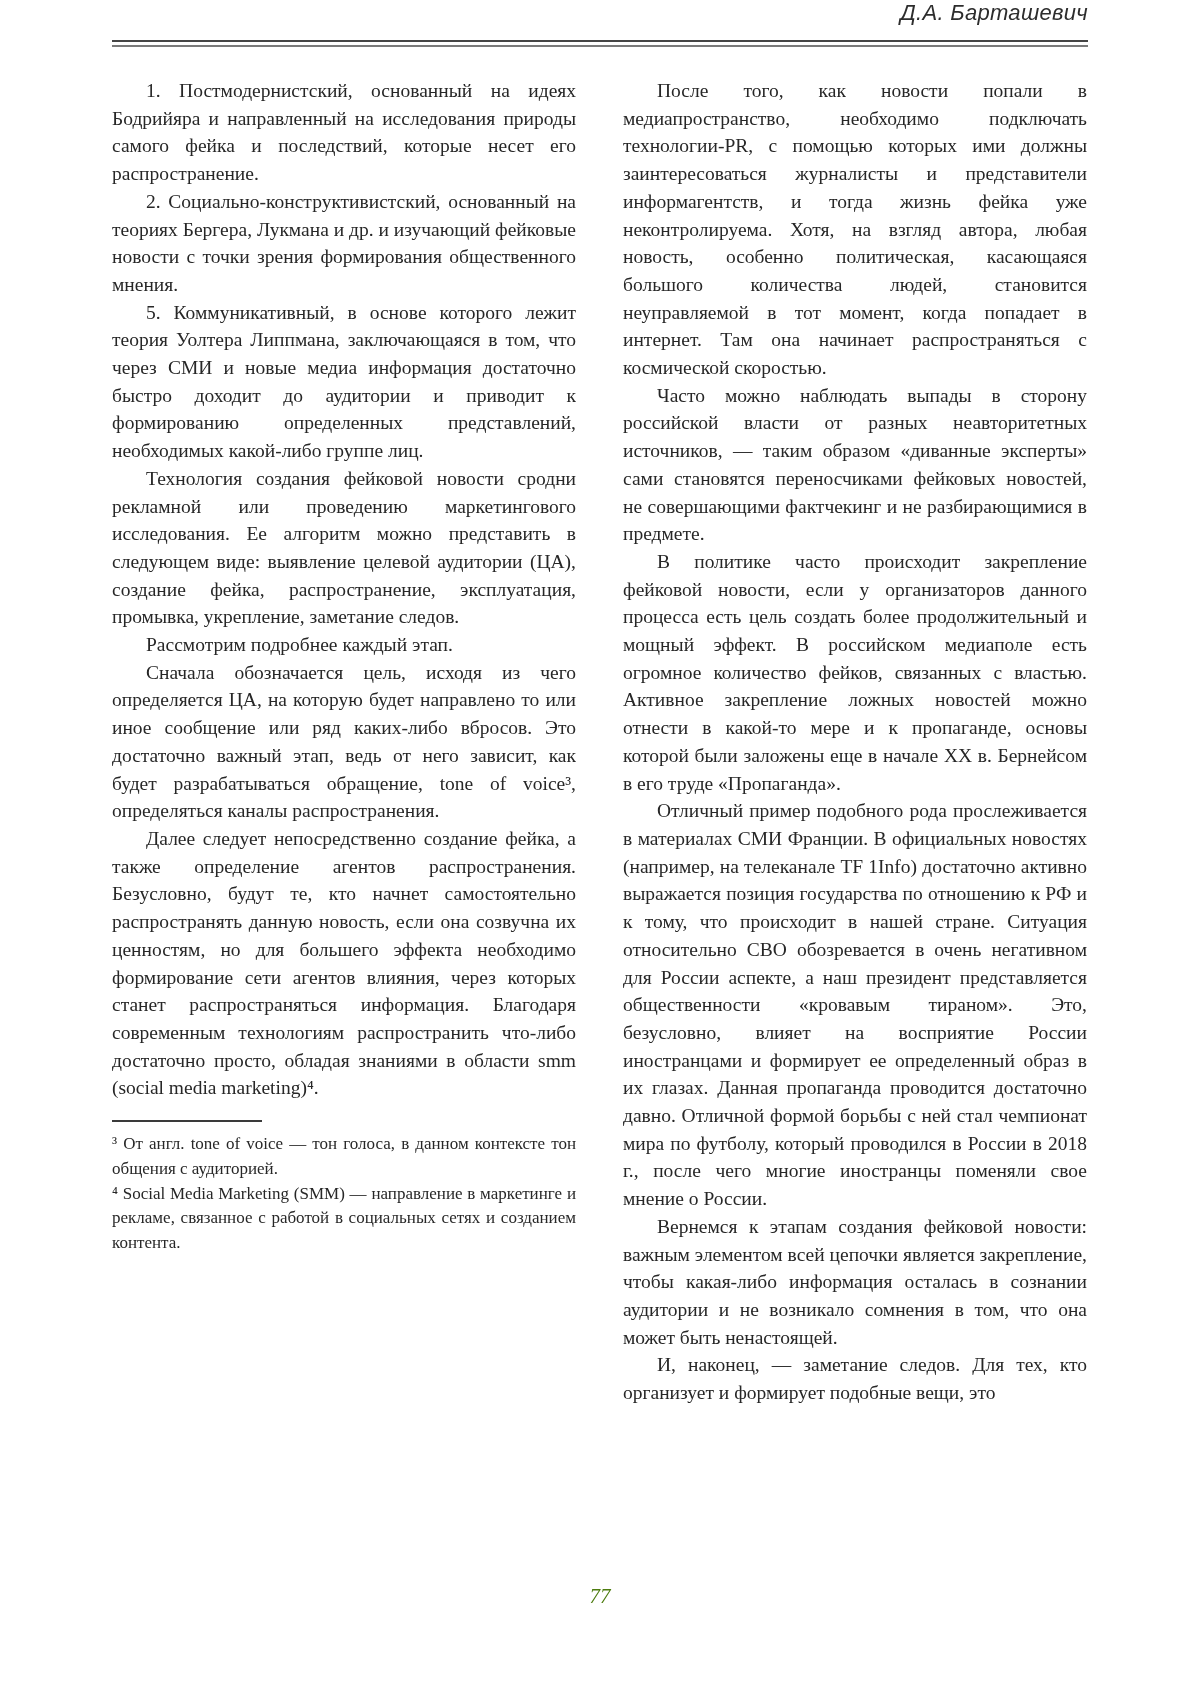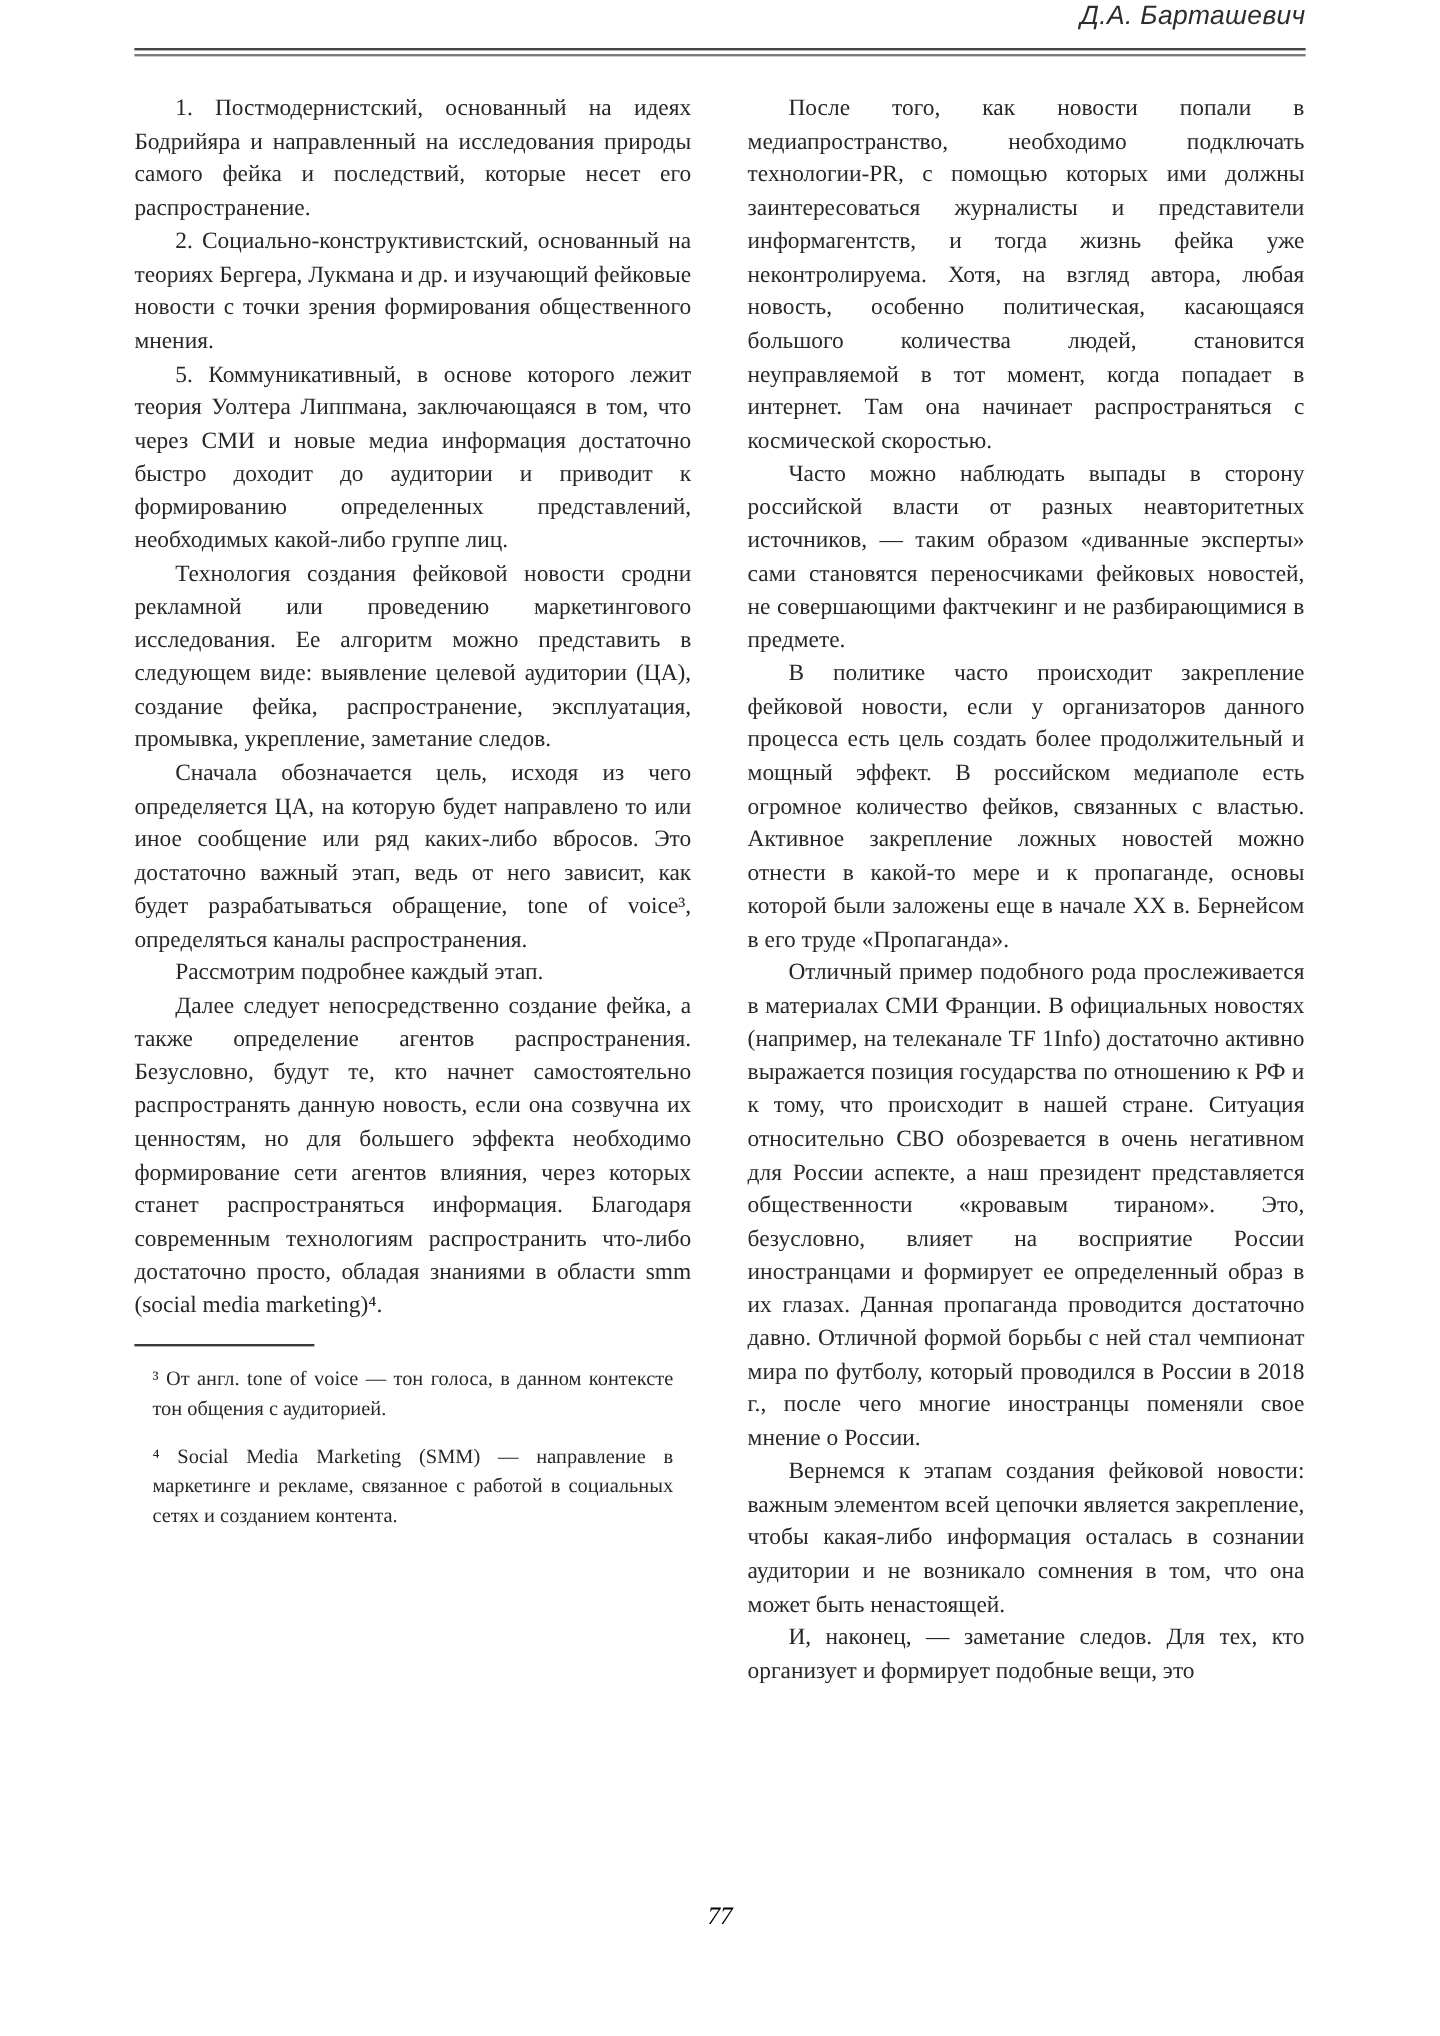--- a/index.html
+++ b/index.html
@@ -51,58 +51,58 @@
     text-indent: 34px;
     hyphens: auto;
   }
   .footnote-divider {
     width: 150px;
     border: none;
     border-top: 2px solid #3a3a3a;
     margin: 18px 0 10px 0;
   }
   .footnotes p {
-    margin: 15px;
+    margin: 0;
     font-size: 17px;
     line-height: 24.8px;
     text-align: justify;
     text-indent: 0;
     hyphens: auto;
   }
   .page-footer {
     position: absolute;
     top: 1584px;
     left: 112px;
     width: 976px;
     text-align: center;
     font-family: "Liberation Serif", serif;
     font-style: italic;
     font-size: 21px;
-    color: #000000;
+    color: #4d7c0f;
   }
 </style>
 </head>
 <body>
 
 <div class="page">
   <div class="content">
 
     <div class="running-head">Д.А. Барташевич</div>
 
     <div class="header-rule"></div>
 
     <div class="columns">
 
       <div class="col">
         <p>1. Постмодернистский, основанный на идеях Бодрийяра и направленный на исследования природы самого фейка и последствий, которые несет его распространение.</p>
         <p>2. Социально-конструктивистский, основанный на теориях Бергера, Лукмана и др. и изучающий фейковые новости с точки зрения формирования общественного мнения.</p>
         <p>5. Коммуникативный, в основе которого лежит теория Уолтера Липпмана, заключающаяся в том, что через СМИ и новые медиа информация достаточно быстро доходит до аудитории и приводит к формированию определенных представлений, необходимых какой-либо группе лиц.</p>
         <p>Технология создания фейковой новости сродни рекламной или проведению маркетингового исследования. Ее алгоритм можно представить в следующем виде: выявление целевой аудитории (ЦА), создание фейка, распространение, эксплуатация, промывка, укрепление, заметание следов.</p>
+        <p>Рассмотрим подробнее каждый этап.</p>
         <p>Сначала обозначается цель, исходя из чего определяется ЦА, на которую будет направлено то или иное сообщение или ряд каких-либо вбросов. Это достаточно важный этап, ведь от него зависит, как будет разрабатываться обращение, tone of voice³, определяться каналы распространения.</p>
-        <p>Рассмотрим подробнее каждый этап.</p>
         <p>Далее следует непосредственно создание фейка, а также определение агентов распространения. Безусловно, будут те, кто начнет самостоятельно распространять данную новость, если она созвучна их ценностям, но для большего эффекта необходимо формирование сети агентов влияния, через которых станет распространяться информация. Благодаря современным технологиям распространить что-либо достаточно просто, обладая знаниями в области smm (social media marketing)⁴.</p>
 
         <hr class="footnote-divider">
 
         <div class="footnotes">
           <p>³ От англ. tone of voice — тон голоса, в данном контексте тон общения с аудиторией.</p>
           <p>⁴ Social Media Marketing (SMM) — направление в маркетинге и рекламе, связанное с работой в социальных сетях и созданием контента.</p>
         </div>
       </div>
 

